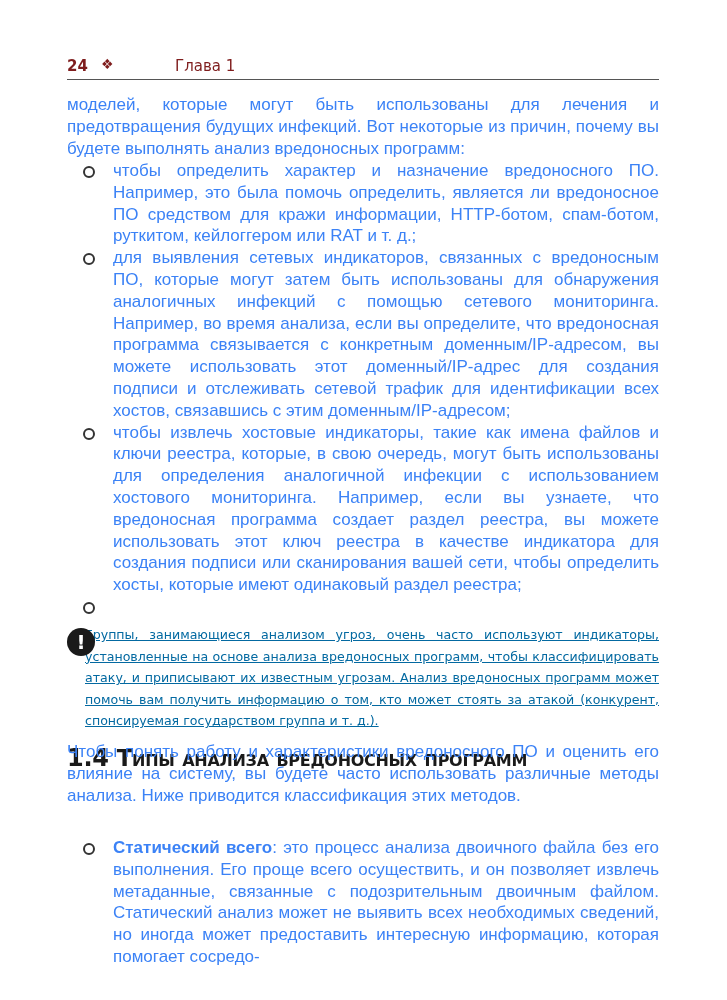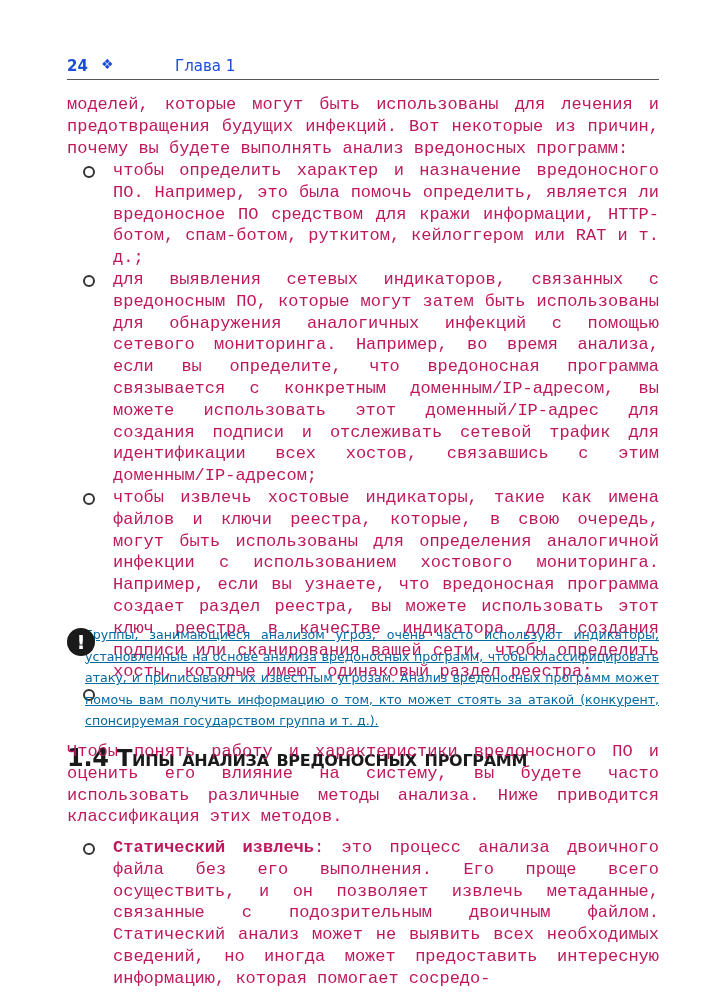--- a/index.html
+++ b/index.html
@@ -1,28 +1,28 @@
 <!DOCTYPE html>
 <html><head>
 <meta charset="utf-8">
 <style>
   html, body { margin: 0; padding: 0; background: #ffffff; }
   body { width: 727px; height: 1000px; position: relative; overflow: hidden; color: #222; }
   .page { position: absolute; left: 67px; top: 0; width: 592px; }
   .running-head {
     position: absolute; left: 0; top: 55px; width: 592px; height: 24px;
-    font-family: "DejaVu Sans", sans-serif; font-size: 15px; color: #1d4ed8;
+    font-family: "DejaVu Sans", sans-serif; font-size: 15px; color: #7f1d1d;
     border-bottom: 1.6px solid #555;
   }
   .running-head .num { font-weight: bold; position: absolute; left: 0; top: 2px; }
   .running-head .orn { position: absolute; left: 34px; top: 1px; font-size: 14px; }
   .running-head .chap { position: absolute; left: 64px; top: 2px; font-family: "DejaVu Sans", sans-serif; margin-left: 44px; }
   .body-text {
-    font-family: Liberation Mono, monospace; font-size: 17px; line-height: 21.8px;
-    text-align: justify; hyphens: manual; color: #be185d;
+    font-family: Liberation Sans, sans-serif; font-size: 17px; line-height: 21.8px;
+    text-align: justify; hyphens: manual; color: #3b82f6;
   }
   .p1 { position: absolute; left: 0; top: 94px; width: 592px; margin: 0; }
   ul.bullets { list-style: none; margin: 0; padding: 0; }
   ul.bullets li { position: relative; padding-left: 46px; }
   .bullet-icon {
     position: absolute; left: 16px; top: 6px; width: 8px; height: 8px;
     border: 2px solid #333; border-radius: 50%; box-sizing: content-box;
   }
   .list1 { position: absolute; left: 0; top: 160px; width: 592px; }
   .note {
@@ -88,17 +88,17 @@
   <h2 class="section-title">
     <span>1.4</span>
     <span class="sc">Типы анализа вредоносных программ</span>
   </h2>
 
   <p class="body-text p2">Чтобы понять работу и характеристики вредоносного ПО и оценить его влияние на систему, вы будете часто использовать различные методы анализа. Ниже приводится классификация этих методов.</p>
 
   <ul class="bullets body-text list2">
     <li>
       <span class="bullet-icon"></span>
-      <b class="term">Статический извлечь</b><span>: это процесс анализа двоичного файла без его выполнения. Его проще всего осуществить, и он позволяет извлечь метаданные, связанные с подозрительным двоичным файлом. Статический анализ может не выявить всех необходимых сведений, но иногда может предоставить интересную информацию, которая помогает сосредо-</span>
+      <b class="term">Статический всего</b><span>: это процесс анализа двоичного файла без его выполнения. Его проще всего осуществить, и он позволяет извлечь метаданные, связанные с подозрительным двоичным файлом. Статический анализ может не выявить всех необходимых сведений, но иногда может предоставить интересную информацию, которая помогает сосредо-</span>
     </li>
   </ul>
 
 </div>
 
 </body></html>

